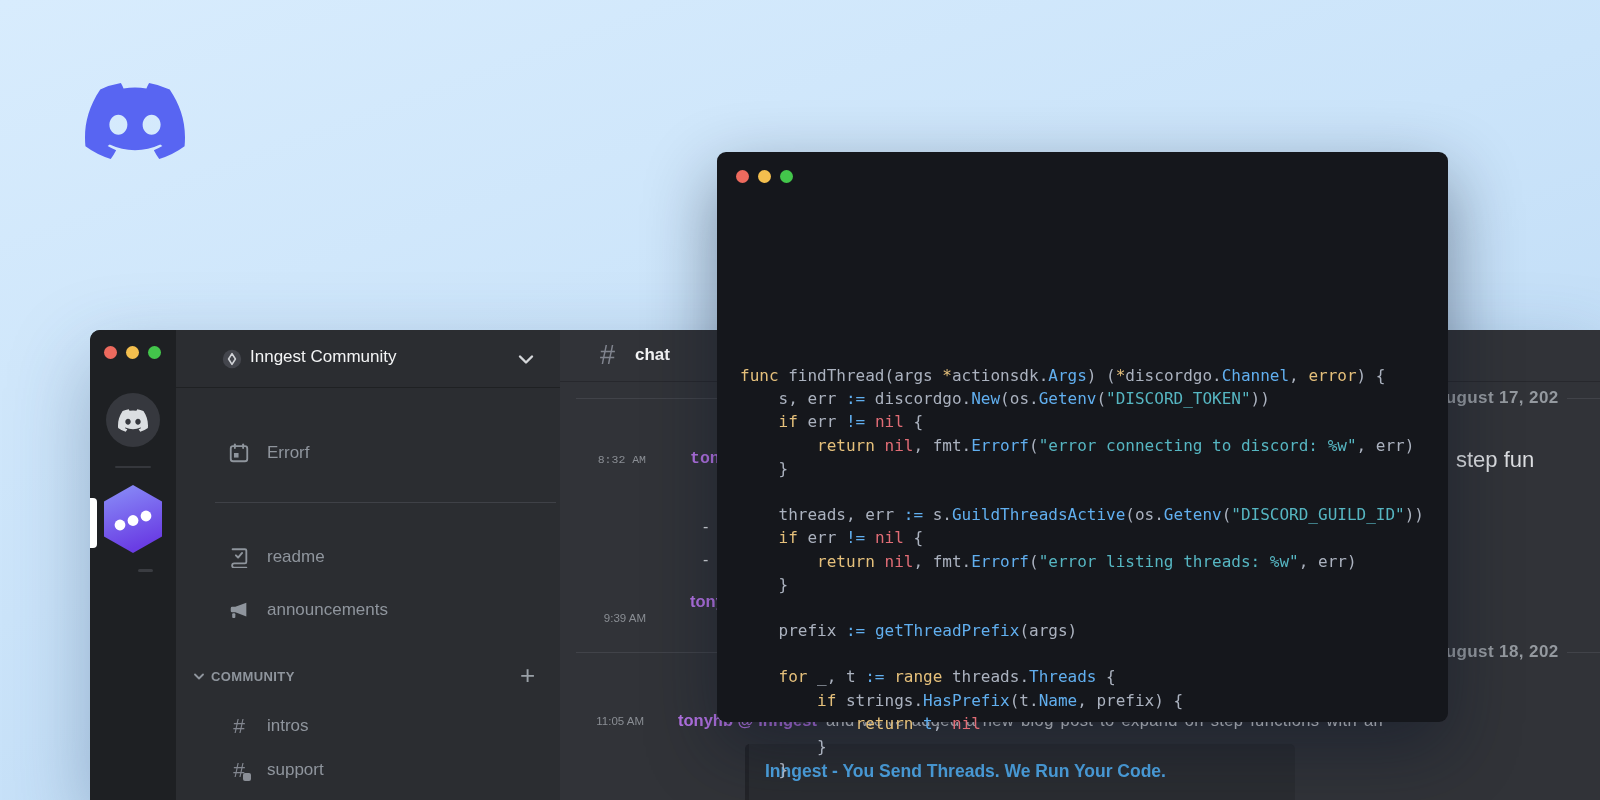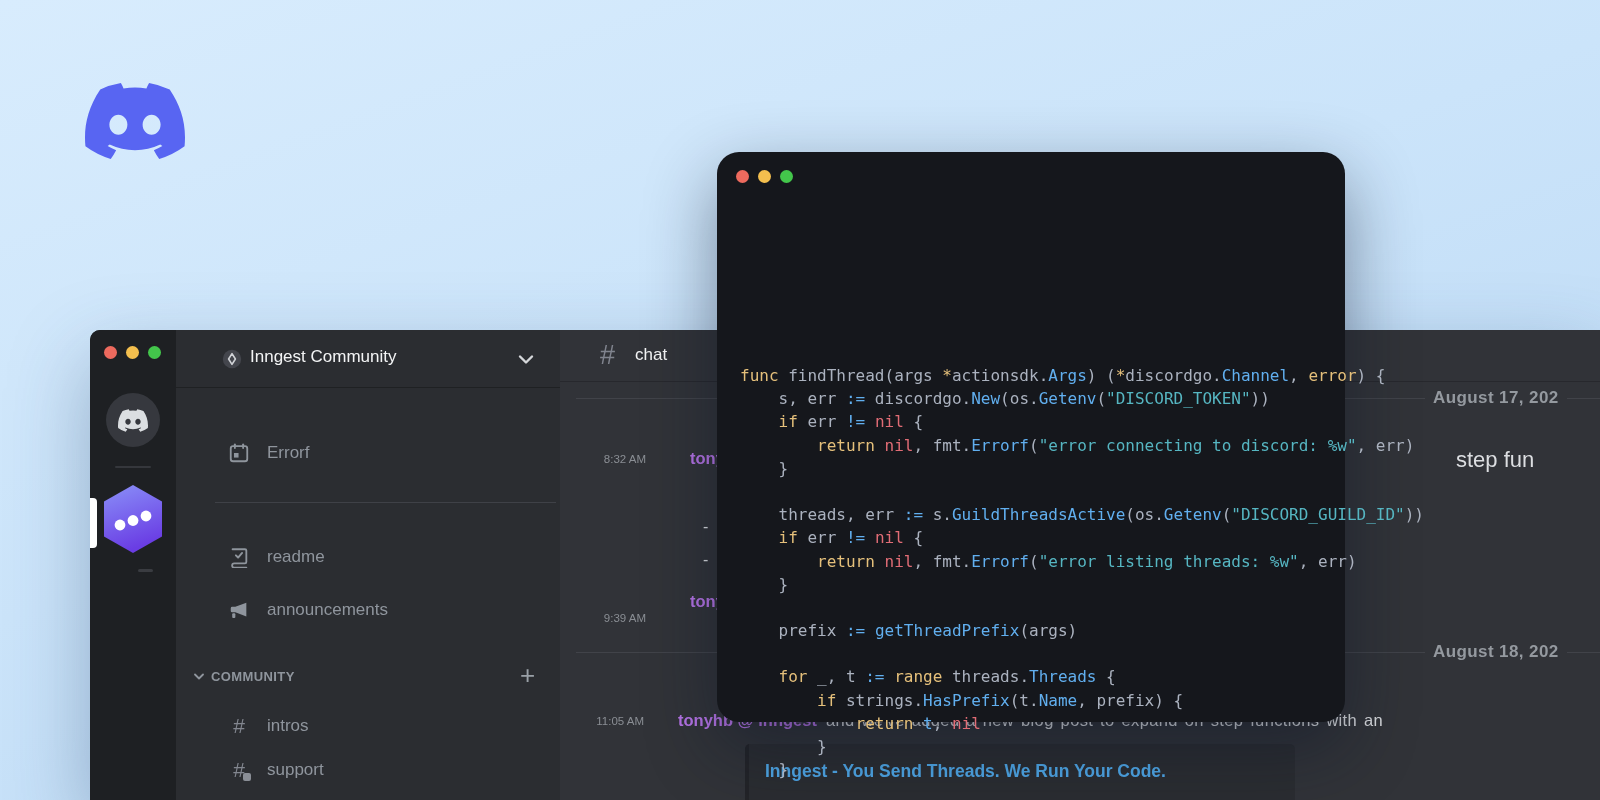--- a/index.html
+++ b/index.html
@@ -46,37 +46,37 @@
   .sb-div{left:39px;top:172px;width:341px;height:1px;background:#3f4147;}
   .section-row{left:18px;top:334px;width:340px;height:24px;display:flex;align-items:center;
                color:#8f959d;font-size:13px;font-weight:bold;letter-spacing:.4px;}
   .section-plus{position:absolute;left:344px;top:330px;font-size:26px;font-weight:300;color:#9aa0a7;}
   .sec-chev{margin-right:7px;}
 
   .chat{left:470px;top:0;width:1130px;height:470px;background:#313338;}
   .chat-header{left:0;top:0;width:1130px;height:52px;border-bottom:1px solid #27282d;
                display:flex;align-items:center;}
   .chat-hash{position:absolute;left:40px;top:10px;font-size:27px;color:#80848e;font-weight:400;}
-  .chat-name{position:absolute;left:75px;top:15px;font-size:17px;font-weight:normal;color:#f3f4f5;}
+  .chat-name{position:absolute;left:75px;top:15px;font-size:17px;font-weight:bold;color:#f3f4f5;}
   .date-line{height:1px;background:rgba(78,80,88,.55);left:16px;right:0;}
   .date-label{font-size:17px;font-weight:bold;color:#94999f;background:#313338;
               padding:0 8px;letter-spacing:.4px;white-space:nowrap;}
   .msg-time{width:60px;text-align:right;font-size:11.5px;color:#8a8e94;white-space:nowrap;}
   .msg-author{font-size:16.5px;font-weight:bold;color:var(--username_purple);white-space:nowrap;}
   .msg-text{font-size:16.5px;color:#d7d9dc;white-space:nowrap;letter-spacing:.35px;word-spacing:2px;}
   .bullet{font-size:16px;color:#dcdee1;}
   .frag{font-size:22px;color:#dcdee1;white-space:nowrap;}
   .embed{left:185px;top:414px;width:550px;height:70px;background:#2b2d31;border-radius:5px;
          overflow:hidden;}
   .embed-bar{position:absolute;left:0;top:0;width:4px;height:70px;background:#232428;}
   .embed-title{position:absolute;left:20px;top:17px;font-size:17.5px;font-weight:bold;
                color:var(--embed_link_blue);white-space:nowrap;}
 
   
-  .cwin{left:717px;top:152px;width:628px;height:570px;background:#15171c;border-radius:22px;
+  .cwin{left:717px;top:152px;width:731px;height:570px;background:#15171c;border-radius:9px;
         z-index:5;box-shadow:0 26px 70px rgba(10,20,40,.45);}
   .code{left:23px;top:212px;font-family:"DejaVu Sans Mono",monospace;font-size:16px;
         line-height:23.2px;white-space:pre;color:var(--code_text);}
   .code-line{height:23.2px;}
   .tok-kw{color:var(--code_keyword);} .tok-fn{color:var(--code_function);}
   .tok-str{color:var(--code_string);} .tok-red{color:var(--code_danger);}
   .tok-fg{color:var(--code_text);}
 
   svg{display:block;}
 </style>
@@ -196,21 +196,21 @@
     <div class="abs chat-header">
       <span class="chat-hash">#</span>
       <span class="chat-name">chat</span>
     </div>
 
     <div class="abs date-line" style="top:68px"></div>
     <div class="abs" style="left:865px;top:58px">
       <span class="date-label">August 17, 202</span>
     </div>
 
-    <div class="abs" style="left:26px;top:119px;display:flex;">
+    <div class="abs" style="left:26px;top:119px;display:flex;font-family:Liberation Mono, monospace;">
       <span class="msg-time" style="margin-top:4px">8:32 AM</span>
       <span class="msg-author" style="margin-left:44px">tonyhb</span>
     </div>
     <span class="abs frag" style="left:896px;top:117px">step fun</span>
 
     <span class="abs bullet" style="left:143px;top:188px">-</span>
     <span class="abs bullet" style="left:143px;top:221px">-</span>
 
     <div class="abs" style="left:26px;top:262px;display:flex;">
       <span class="msg-time" style="margin-top:20px">9:39 AM</span>

